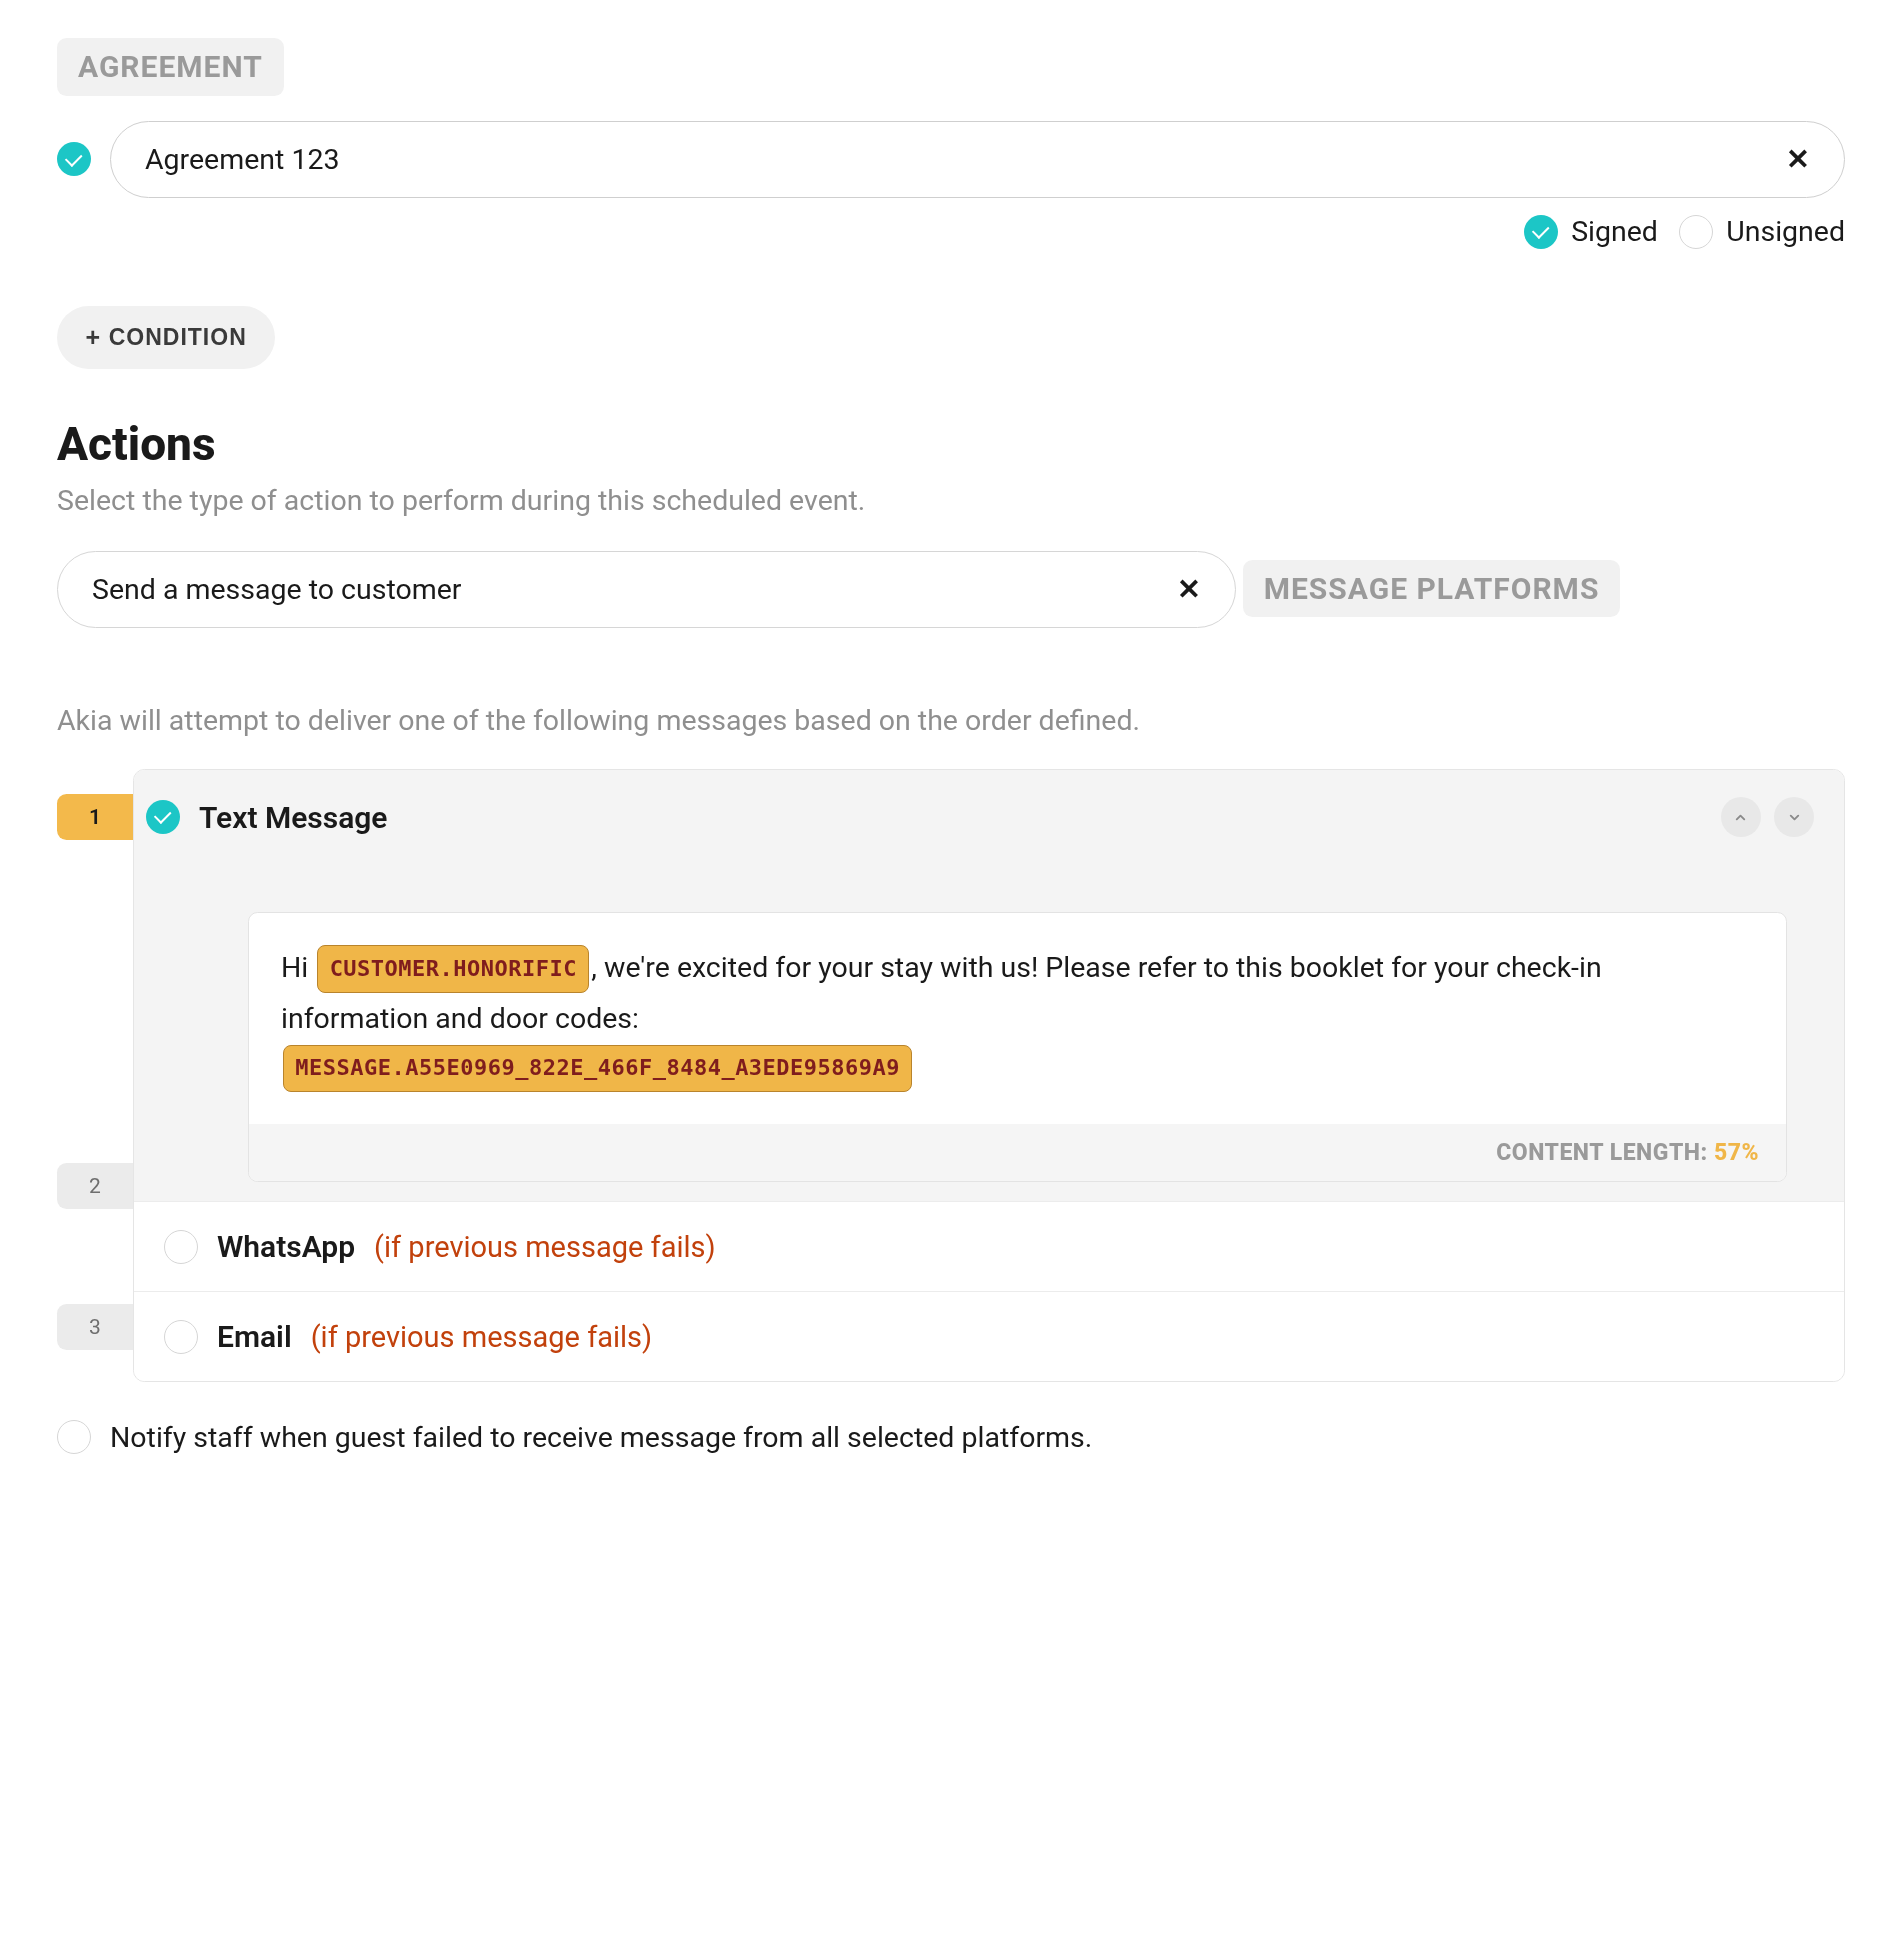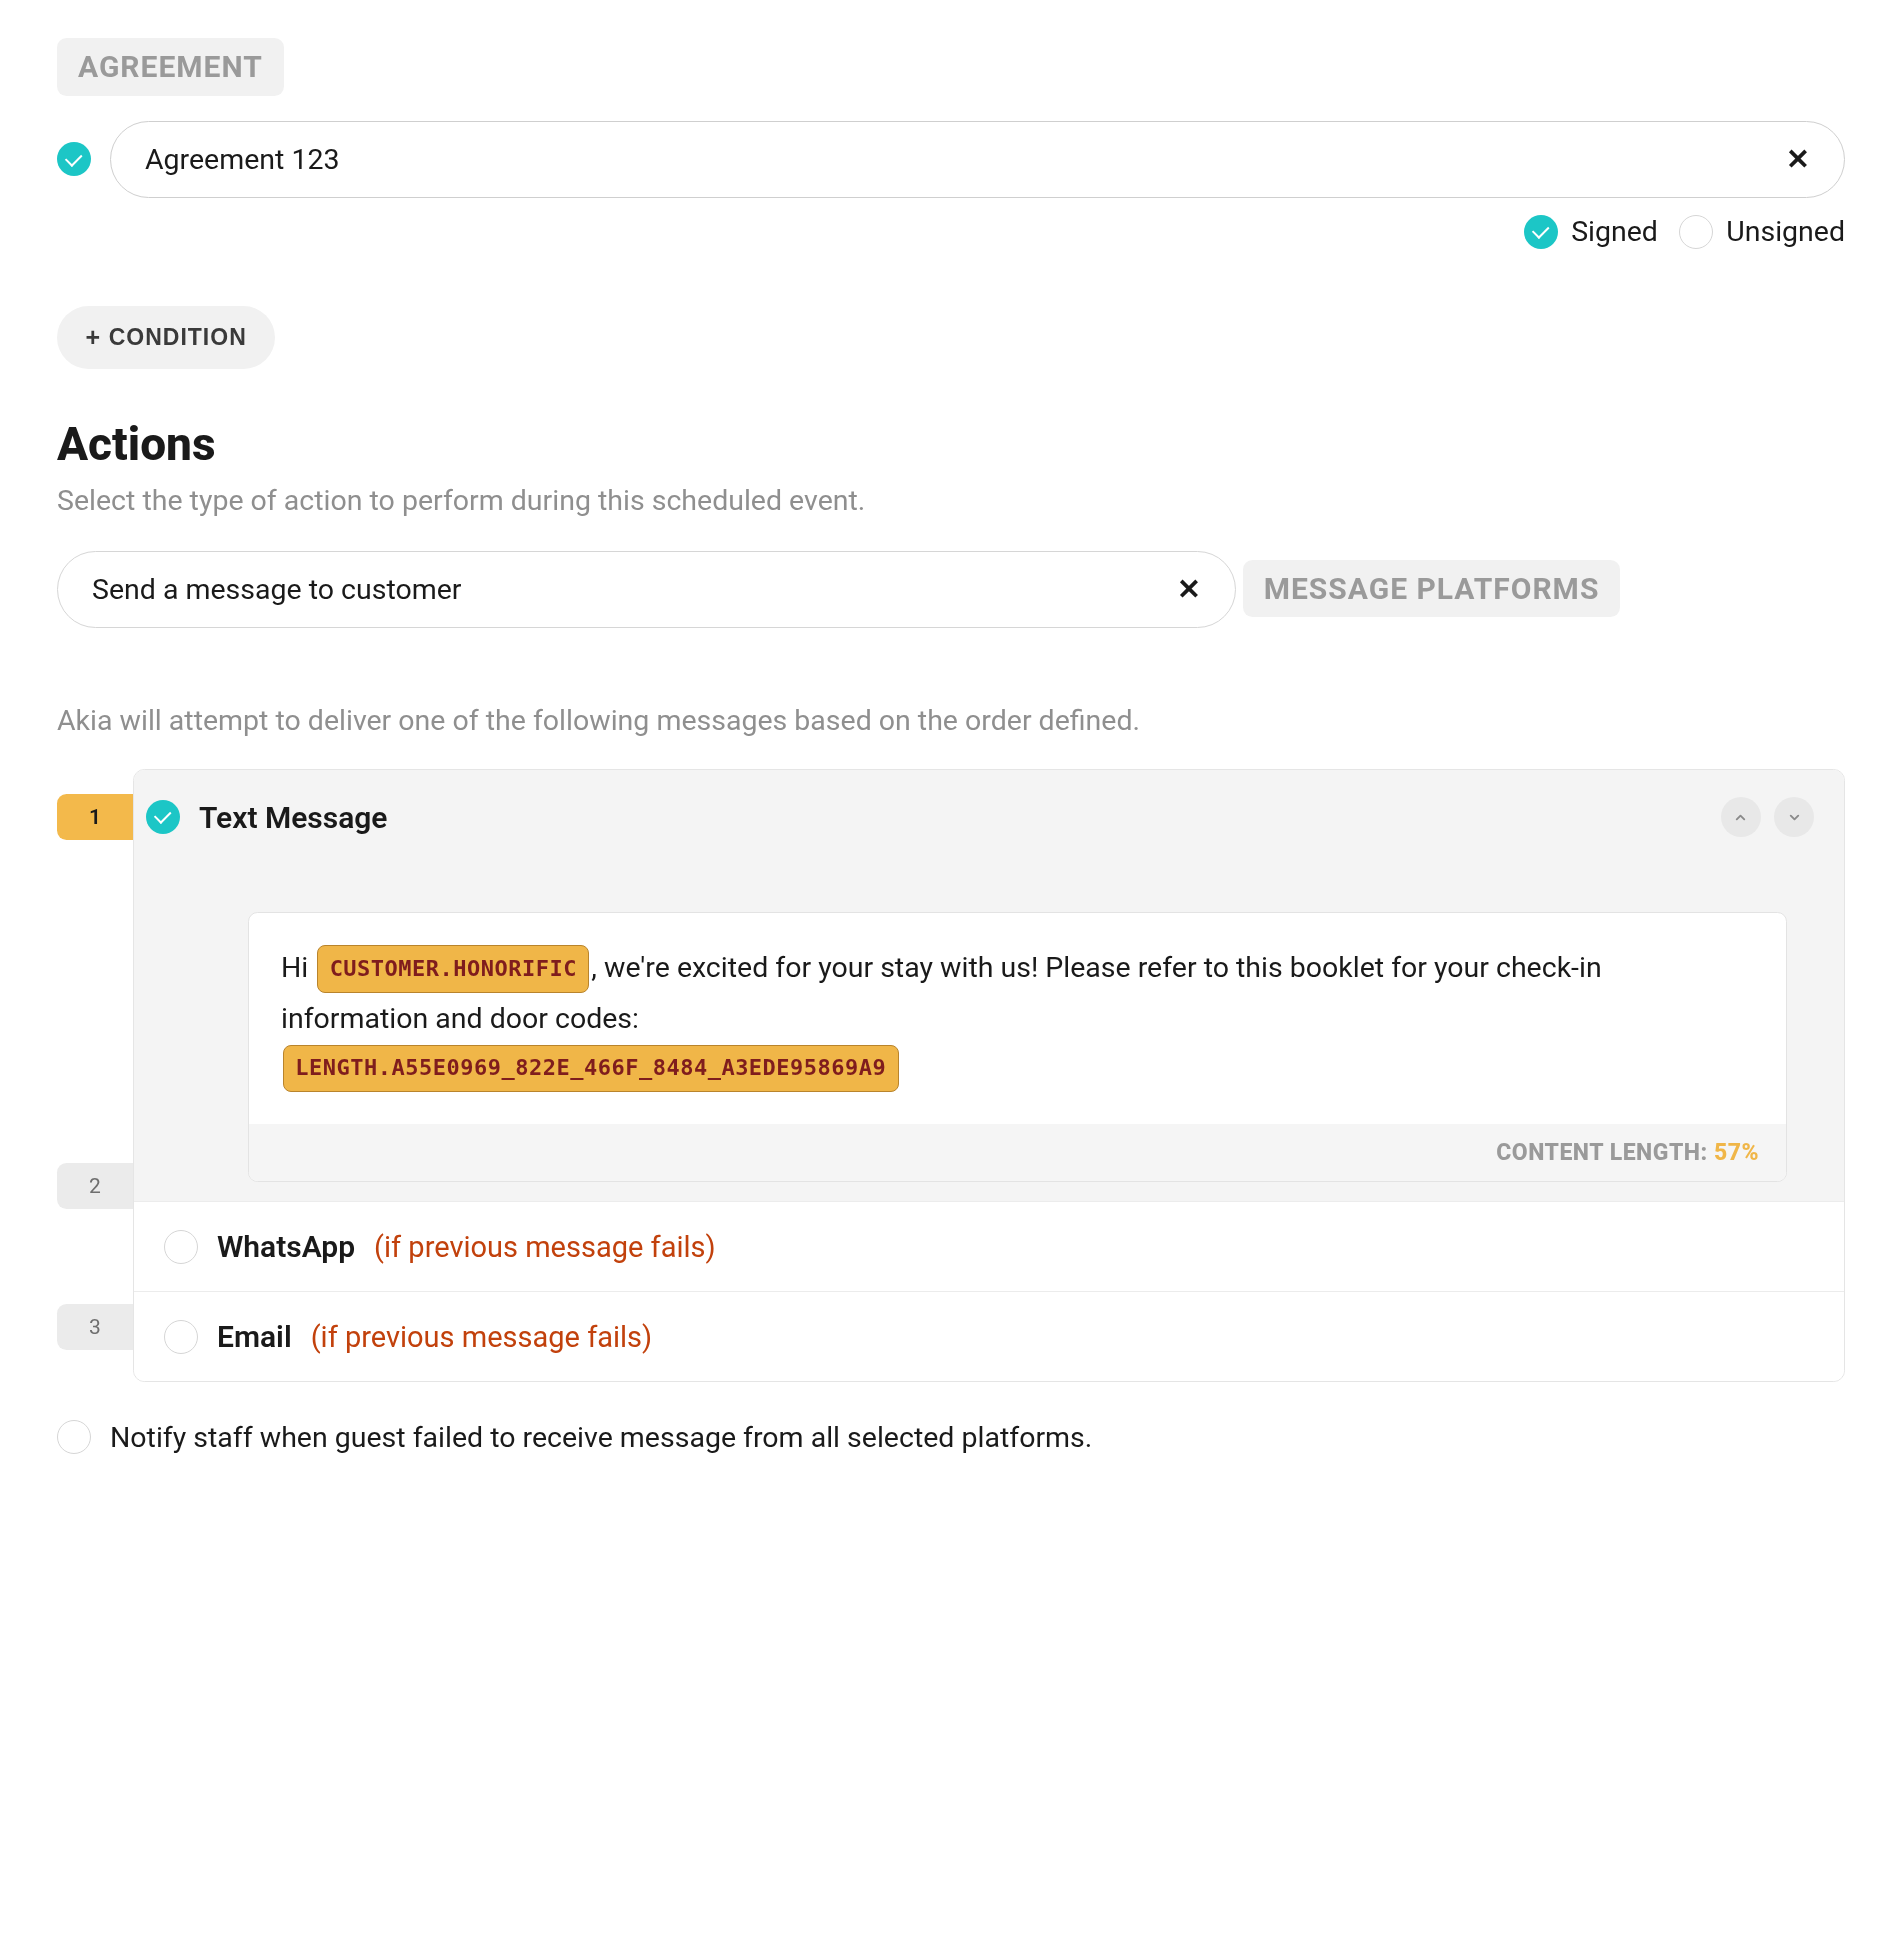--- a/index.html
+++ b/index.html
@@ -264,21 +264,21 @@
             </svg>
         </span>
       </div>
     </div>
 
     <div class="msg-editor-wrap">
       <div class="msg-editor">
         <div class="msg-body">
           <span>Hi </span><span class="token">CUSTOMER.HONORIFIC</span><span>, we're excited for your stay with us! Please refer to this booklet for your check-in information and door codes:</span>
           <br>
-          <span class="token">LENGTH.A55E0969_822E_466F_8484_A3EDE95869A9</span>
+          <span class="token">MESSAGE.A55E0969_822E_466F_8484_A3EDE95869A9</span>
         </div>
         <div class="msg-footer">
           <span>CONTENT LENGTH: </span><span class="pct">57%</span>
         </div>
       </div>
     </div>
 
     <div class="platform-row">
       <div style="width:0"></div>
       <div class="platform-header">

